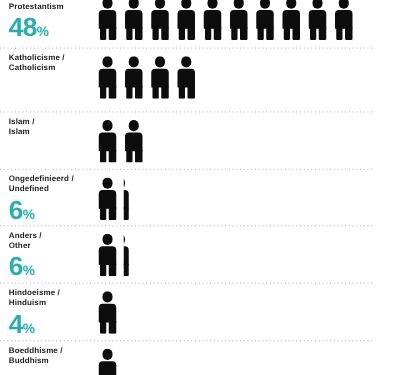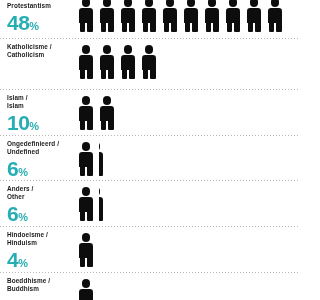--- a/index.html
+++ b/index.html
@@ -272,21 +272,20 @@
         </div>
     </div>
   </div>
 
   <div class="row-divider" style="top:89px;"></div>
 
   <div class="row" style="top:94px;">
     <div class="label-block" style="top:0;">
       <span class="label-line">Islam /</span>
       <span class="label-line">Islam</span>
-      <span class="pct"><span>10</span><span class="sym">%</span></span>
     </div>
     <div class="figures" style="top:2px;">
       <div class="fig">
           <div class="fig-inner">
             <span class="fig-head"></span>
             <span class="fig-body"></span>
             <span class="fig-leg l"></span>
             <span class="fig-leg r"></span>
           </div>
         </div>

